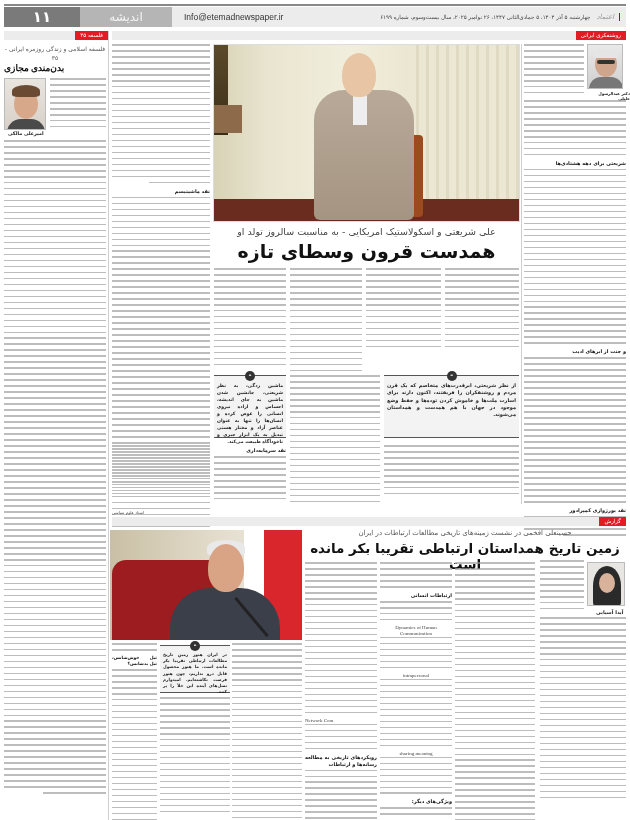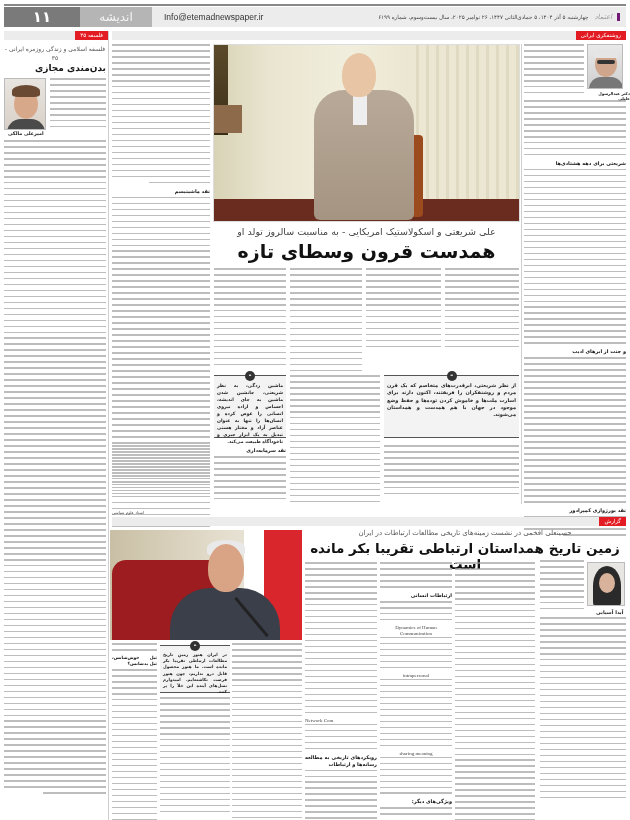--- a/index.html
+++ b/index.html
@@ -2,46 +2,46 @@
 <html><head>
 <meta charset="utf-8">
 <style>
   * { box-sizing: border-box; margin: 0; padding: 0; }
   html, body { width: 630px; height: 820px; background: #fff; overflow: hidden; }
   body { font-family: "DejaVu Sans", sans-serif; color: #222; position: relative; }
 
   
   .masthead { position: absolute; left: 4px; top: 7px; width: 622px; height: 20px; display: flex; direction: ltr; }
   .mh-page { width: 76px; background: #7a7a7a; color: #fff; font-weight: bold; font-size: 15px; display: flex; align-items: center; justify-content: center; }
-  .mh-section { width: 72px; background: #b5b5b5; color: #f4f4f4; font-size: 12px; display: flex; align-items: center; justify-content: center; }
+  .mh-section { width: 92px; background: #b5b5b5; color: #f4f4f4; font-size: 12px; display: flex; align-items: center; justify-content: center; }
   .mh-info { flex: 1; background: #ececec; display: flex; align-items: center; justify-content: space-between; padding: 0 6px 0 12px; gap: 10px; }
   .mh-email { font-family: "Liberation Sans", sans-serif; font-size: 8.5px; color: #333; }
   .mh-date { font-size: 5.5px; color: #444; direction: rtl; display: flex; align-items: center; gap: 6px; }
-  .mh-logo { font-size: 7px; color: #999; border-right: 3px solid #701a75; padding-right: 5px; font-style: italic; }
+  .mh-logo { font-size: 7px; color: #999; border-right: 1px solid #701a75; padding-right: 5px; font-style: italic; }
 
   .topline { position: absolute; left: 4px; top: 4px; width: 622px; height: 2px; background: #888; }
 
   
   .sec-bar { position: absolute; height: 9px; display: flex; align-items: center; }
   .sec-tag { background: #e31b23; color: #fff; font-size: 5.5px; padding: 0 5px; height: 9px; line-height: 9px; direction: rtl; white-space: nowrap; }
   .sec-rule { flex: 1; height: 9px; background: #ececec; }
 
   
   .col { position: absolute; direction: rtl; text-align: justify; }
   .txt { font-size: 3.9px; line-height: 6px; color: #444; }
   .lines { display: block; }
   .line { height: 1.6px; background: #9a9a9a; margin: 0 0 4.4px 0; opacity: .65; }
   .line.short { width: 62%; margin-right: 0; }
   .sub { font-weight: bold; font-size: 5px; color: #111; margin: 2px 0; line-height: 7px; }
 
   .vr { position: absolute; width: 1px; background: #cfcfcf; }
 
   
   .col-left-kicker { font-size: 6px; color: #555; text-align: center; line-height: 9px; }
-  .col-left-title { font-size: 9px; font-weight: bold; text-align: right; color: #111; line-height: 12px; }
+  .col-left-title { font-size: 9px; font-weight: bold; text-align: left; color: #111; line-height: 12px; font-family: Liberation Serif, serif; }
   .author-photo { position: absolute; width: 42px; height: 52px; background: linear-gradient(#e8e4df,#d9d1c8); border: 1px solid #bbb; overflow: hidden; }
   .author-name { position: absolute; font-size: 4.8px; font-weight: bold; direction: rtl; color: #222; }
 
   
   .photo-main { position: absolute; left: 213px; top: 44px; width: 307px; height: 178px; overflow: hidden; background: #e4e0cc; border: 1px solid #ddd; }
   .photo-main .wall { position: absolute; inset: 0; background: linear-gradient(90deg,#d8d3b5 0%,#e9e5d0 18%,#f1eedd 45%,#e9e4cd 70%,#d7d2b6 100%); }
   .photo-main .curtain { position: absolute; right: 0; top: 0; width: 110px; height: 100%; background: repeating-linear-gradient(90deg,#ece7d3 0 7px,#e0dac3 7px 10px); }
   .photo-main .floor { position: absolute; bottom: 0; left: 0; right: 0; height: 22px; background: #6a2c1e; }
   .photo-main .lamp { position: absolute; left: 0; top: 0; width: 14px; height: 90px; background: linear-gradient(#5b4a2a,#3a2d18); }
   .photo-main .shelf { position: absolute; left: 0; top: 60px; width: 28px; height: 28px; background: #8d6b4a; }

